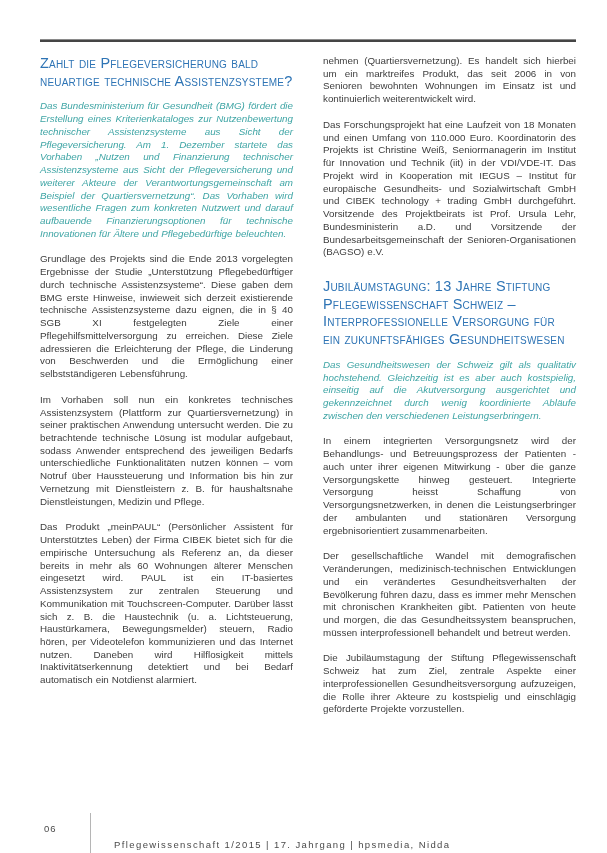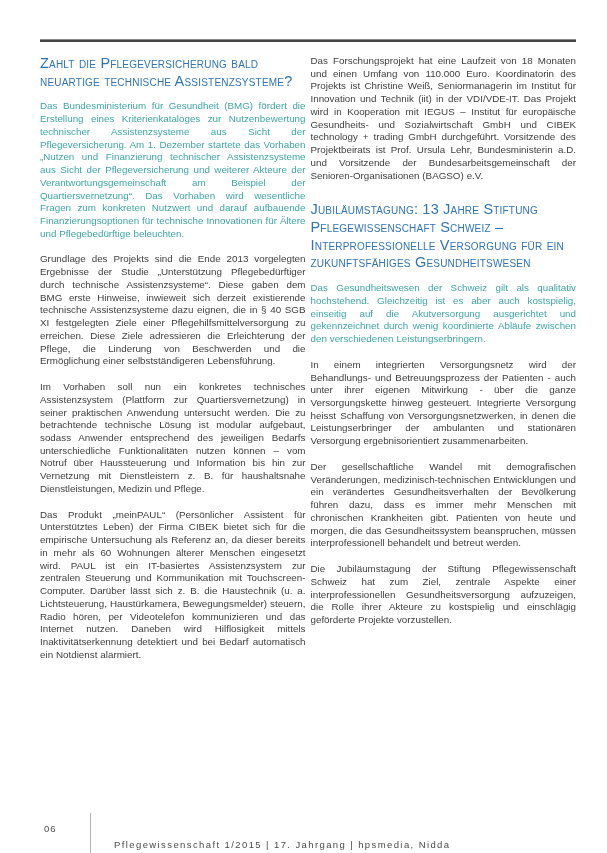--- a/index.html
+++ b/index.html
@@ -31,21 +31,21 @@
     text-shadow: 0 0 6px rgba(250, 225, 150, 0.55);
   }
   .title-rule {
     margin-top: 7px;
     height: 2px;
     background: #454545;
     border-top: 1px solid #8a8a8a;
   }
   .columns {
     display: flex;
-    gap: 5px;
+    gap: 30px;
     margin-top: 13px;
   }
   .col {
     flex: 1 1 0;
     min-width: 0;
   }
   .article-heading {
     color: #2e74b5;
     font-variant: small-caps;
     font-size: 14.5px;
@@ -60,21 +60,21 @@
   p.body-par, p.lead-par {
     margin: 0 0 13px 0;
     font-size: 9.8px;
     line-height: 1.3;
     text-align: justify;
     hyphens: auto;
     -webkit-hyphens: auto;
     word-spacing: 0.2px;
   }
   p.body-par { color: #3d3d3d; }
-  p.lead-par { color: #3fa5a5; }
+  p.lead-par { color: #3fa5a5; font-style: italic; }
   .footer {
     position: absolute;
     left: 4px;
     bottom: 0;
     width: 607px;
     height: 44px;
   }
   .footer .page-number {
     position: absolute;
     left: 40px;
@@ -113,20 +113,21 @@
 
       <div class="col">
         <h2 class="article-heading">Zahlt die Pflegeversicherung bald neuartige technische Assistenzsysteme?</h2>
         <p class="lead-par">Das Bundesministerium für Gesundheit (BMG) fördert die Erstellung eines Kriterienkataloges zur Nutzenbewertung technischer Assistenzsysteme aus Sicht der Pflegeversicherung. Am 1. Dezember startete das Vorhaben „Nutzen und Finanzierung technischer Assistenzsysteme aus Sicht der Pflegeversicherung und weiterer Akteure der Verantwortungsgemeinschaft am Beispiel der Quartiersvernetzung“. Das Vorhaben wird wesentliche Fragen zum konkreten Nutzwert und darauf aufbauende Finanzierungsoptionen für technische Innovationen für Ältere und Pflegebedürftige beleuchten.</p>
         <p class="body-par">Grundlage des Projekts sind die Ende 2013 vorgelegten Ergebnisse der Studie „Unterstützung Pflegebedürftiger durch technische Assistenzsysteme“. Diese gaben dem BMG erste Hinweise, inwieweit sich derzeit existierende technische Assistenzsysteme dazu eignen, die in § 40 SGB XI festgelegten Ziele einer Pflegehilfsmittelversorgung zu erreichen. Diese Ziele adressieren die Erleichterung der Pflege, die Linderung von Beschwerden und die Ermöglichung einer selbstständigeren Lebensführung.</p>
         <p class="body-par">Im Vorhaben soll nun ein konkretes technisches Assistenzsystem (Plattform zur Quartiersvernetzung) in seiner praktischen Anwendung untersucht werden. Die zu betrachtende technische Lösung ist modular aufgebaut, sodass Anwender entsprechend des jeweiligen Bedarfs unterschiedliche Funktionalitäten nutzen können – vom Notruf über Haussteuerung und Information bis hin zur Vernetzung mit Dienstleistern z. B. für haushaltsnahe Dienstleistungen, Medizin und Pflege.</p>
         <p class="body-par">Das Produkt „meinPAUL“ (Persönlicher Assistent für Unterstütztes Leben) der Firma CIBEK bietet sich für die empirische Untersuchung als Referenz an, da dieser bereits in mehr als 60 Wohnungen älterer Menschen eingesetzt wird. PAUL ist ein IT-basiertes Assistenzsystem zur zentralen Steuerung und Kommunikation mit Touchscreen-Computer. Darüber lässt sich z. B. die Haustechnik (u. a. Lichtsteuerung, Haustürkamera, Bewegungsmelder) steuern, Radio hören, per Videotelefon kommunizieren und das Internet nutzen. Daneben wird Hilflosigkeit mittels Inaktivitätserkennung detektiert und bei Bedarf automatisch ein Notdienst alarmiert.</p>
       </div>
 
       <div class="col">
+        <p class="body-par">nehmen (Quartiersvernetzung). Es handelt sich hierbei um ein marktreifes Produkt, das seit 2006 in von Senioren bewohnten Wohnungen im Einsatz ist und kontinuierlich weiterentwickelt wird.</p>
         <p class="body-par">Das Forschungsprojekt hat eine Laufzeit von 18 Monaten und einen Umfang von 110.000 Euro. Koordinatorin des Projekts ist Christine Weiß, Seniormanagerin im Institut für Innovation und Technik (iit) in der VDI/VDE-IT. Das Projekt wird in Kooperation mit IEGUS – Institut für europäische Gesundheits- und Sozialwirtschaft GmbH und CIBEK technology + trading GmbH durchgeführt. Vorsitzende des Projektbeirats ist Prof. Ursula Lehr, Bundesministerin a.D. und Vorsitzende der Bundesarbeitsgemeinschaft der Senioren-Organisationen (BAGSO) e.V.</p>
 
         <h2 class="article-heading second">Jubiläumstagung: 13 Jahre Stiftung Pflegewissenschaft Schweiz – Interprofessionelle Versorgung für ein zukunftsfähiges Gesundheitswesen</h2>
         <p class="lead-par">Das Gesundheitswesen der Schweiz gilt als qualitativ hochstehend. Gleichzeitig ist es aber auch kostspielig, einseitig auf die Akutversorgung ausgerichtet und gekennzeichnet durch wenig koordinierte Abläufe zwischen den verschiedenen Leistungserbringern.</p>
         <p class="body-par">In einem integrierten Versorgungsnetz wird der Behandlungs- und Betreuungsprozess der Patienten - auch unter ihrer eigenen Mitwirkung - über die ganze Versorgungskette hinweg gesteuert. Integrierte Versorgung heisst Schaffung von Versorgungsnetzwerken, in denen die Leistungserbringer der ambulanten und stationären Versorgung ergebnisorientiert zusammenarbeiten.</p>
         <p class="body-par">Der gesellschaftliche Wandel mit demografischen Veränderungen, medizinisch-technischen Entwicklungen und ein verändertes Gesundheitsverhalten der Bevölkerung führen dazu, dass es immer mehr Menschen mit chronischen Krankheiten gibt. Patienten von heute und morgen, die das Gesundheitssystem beanspruchen, müssen interprofessionell behandelt und betreut werden.</p>
         <p class="body-par">Die Jubiläumstagung der Stiftung Pflegewissenschaft Schweiz hat zum Ziel, zentrale Aspekte einer interprofessionellen Gesundheitsversorgung aufzuzeigen, die Rolle ihrer Akteure zu kostspielig und einschlägig geförderte Projekte vorzustellen.</p>
       </div>
 
     </div>

